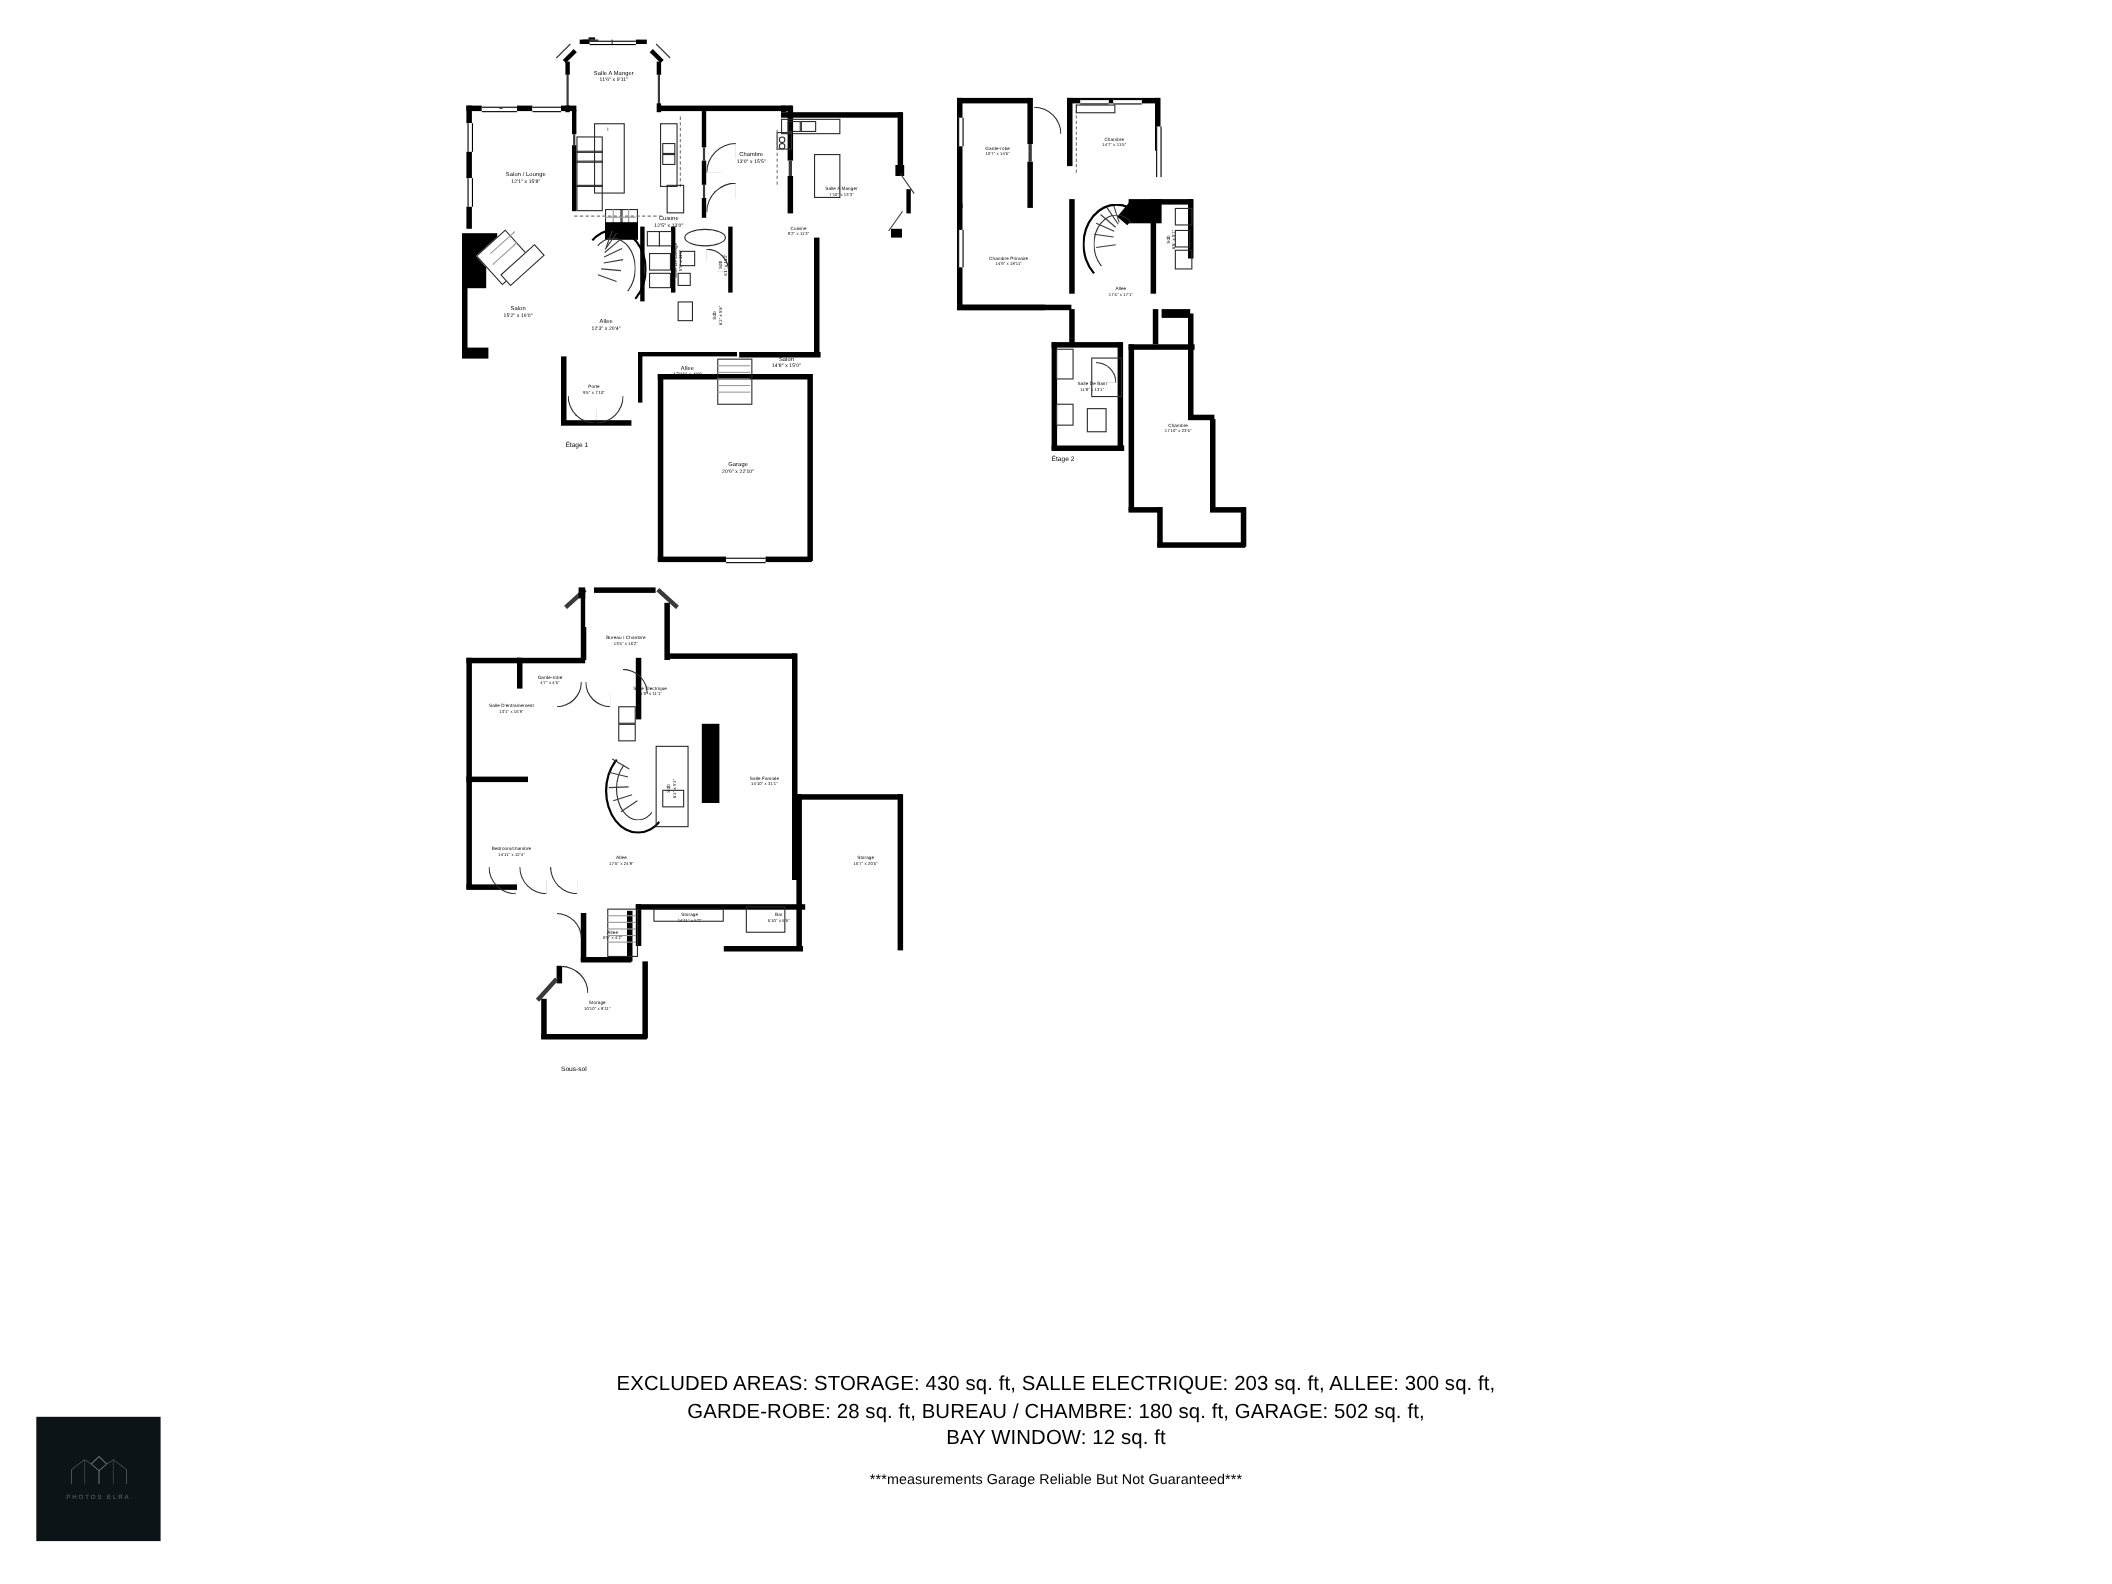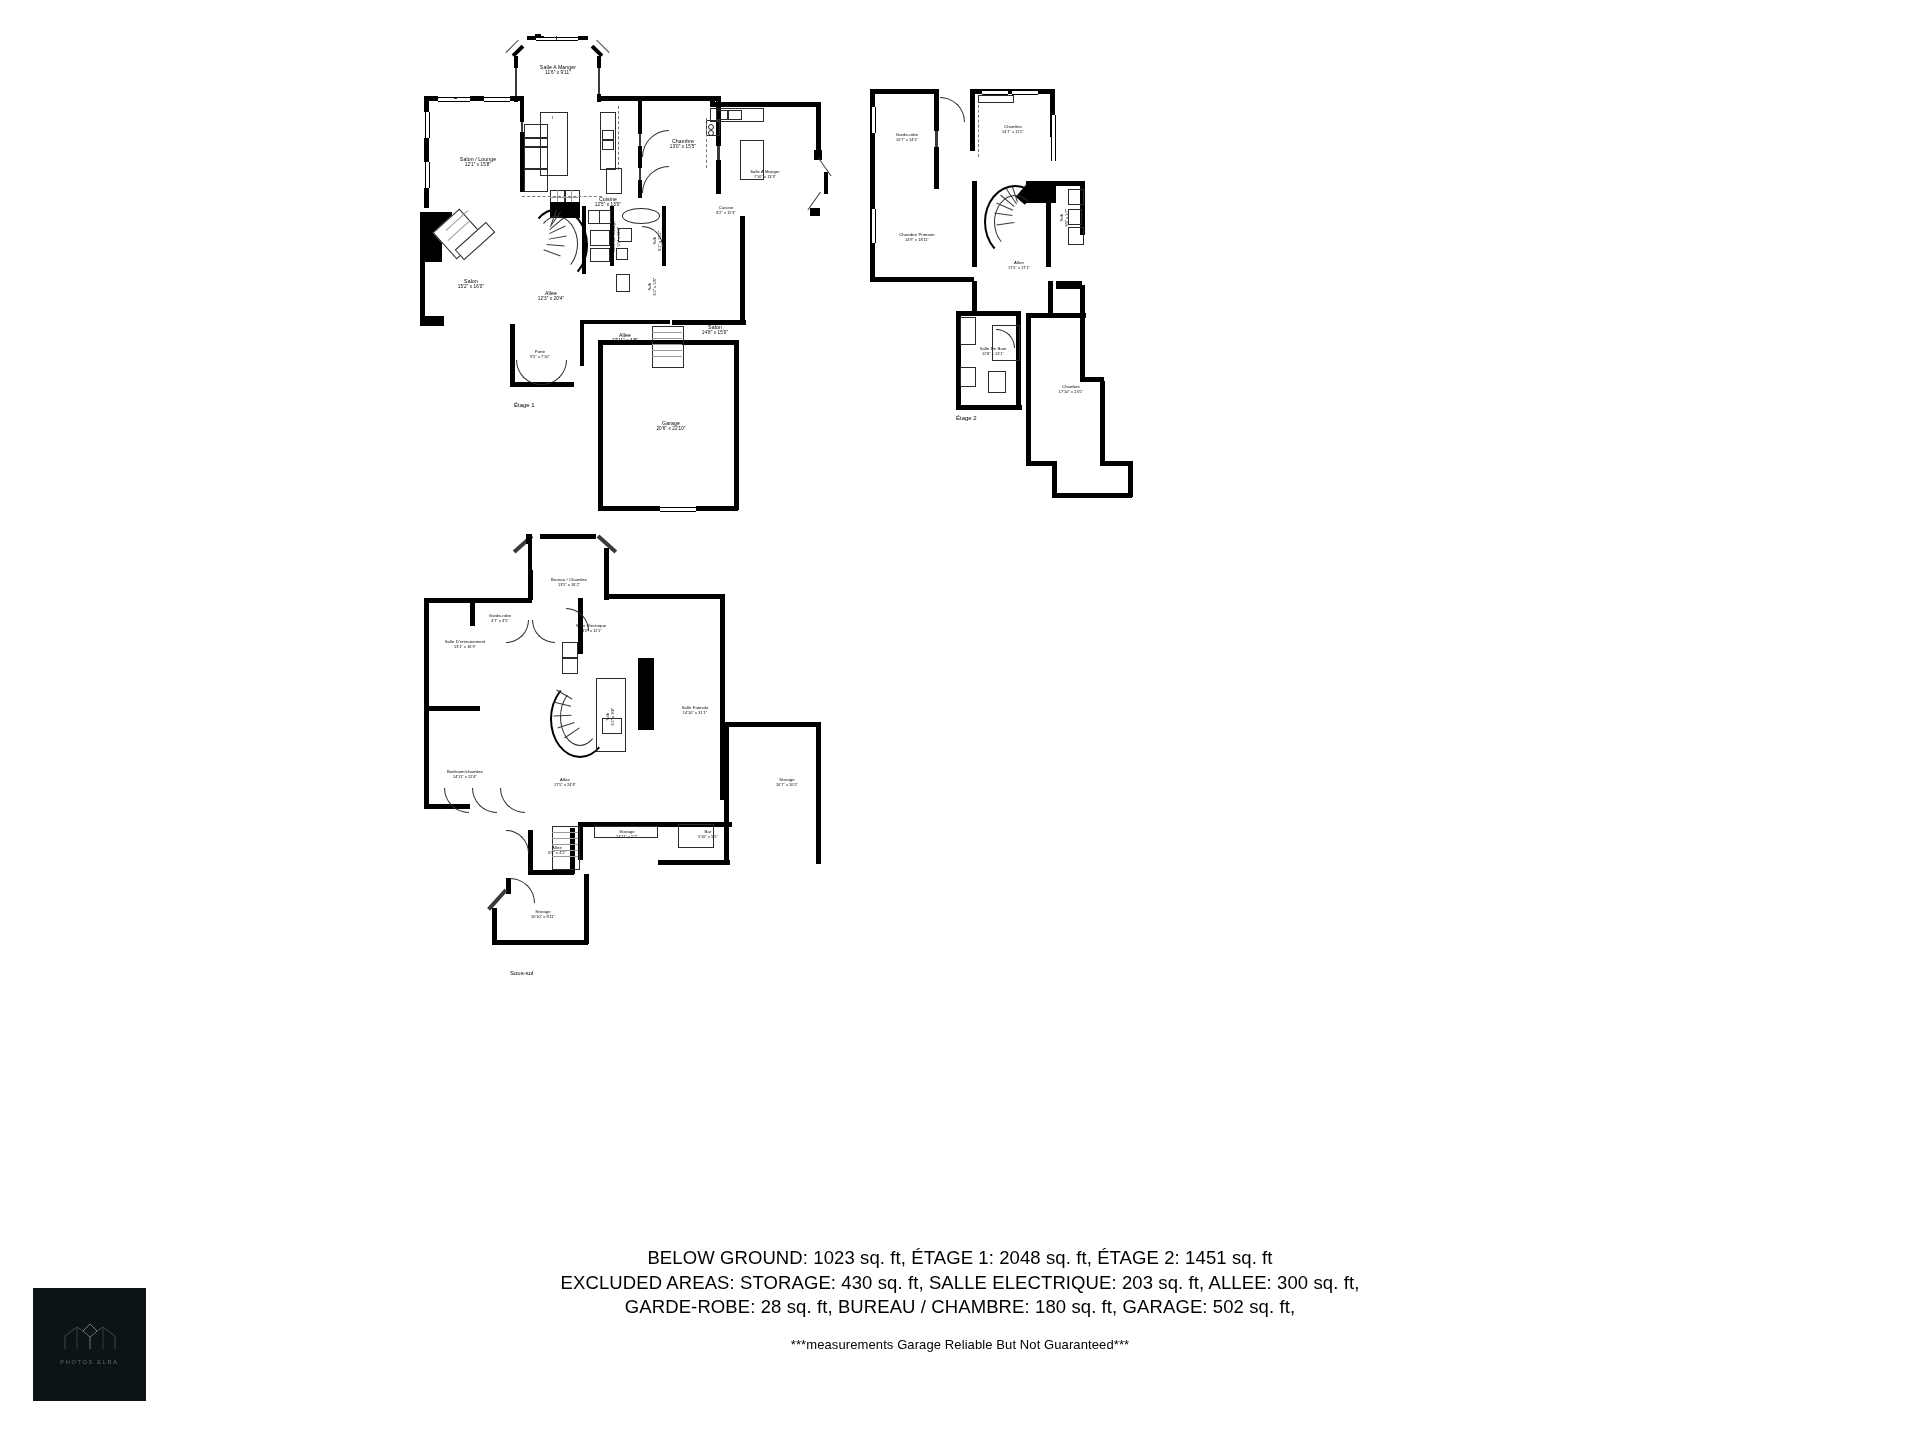--- a/index.html
+++ b/index.html
@@ -520,23 +520,23 @@
       <span class="nm">Storage</span>
       <span class="dm">10'10" x 8'11"</span>
     </div>
     <div class="arc" style="left:100px;top:348px;width:24px;height:24px;border-color:#2b2b2b;border-left:none;border-bottom:none;border-radius:0 100% 0 0;"></div>
 
     <div class="floor-tag" style="left:100px;top:440px;">Sous-sol</div>
   </div>
 </div>
 
 <div class="summary">
-  <div class="line">BELOW GROUND: 1023 sq. ft, ÉTAGE 1: 2048 sq. ft, ÉTAGE 2: 1451 sq. ft</div>
   <div class="line">EXCLUDED AREAS: STORAGE: 430 sq. ft, SALLE ELECTRIQUE: 203 sq. ft, ALLEE: 300 sq. ft,</div>
   <div class="line">GARDE-ROBE: 28 sq. ft, BUREAU / CHAMBRE: 180 sq. ft, GARAGE: 502 sq. ft,</div>
+  <div class="line">BAY WINDOW: 12 sq. ft</div>
   <div class="disc">***measurements Garage Reliable But Not Guaranteed***</div>
 </div>
 
 <div class="logo-box">
   <div class="logo-inner">
     <svg class="logo-mark" viewBox="0 0 58 34">
       <path d="M4 30 V17 L16 8 L22 12 L29 5 L36 12 L42 8 L54 17 V30" fill="none" stroke="#4d5a5f" stroke-width="0.8"></path>
       <path d="M22 12 L29 18 L36 12 L29 5 Z" fill="none" stroke="#7d8a8f" stroke-width="0.8"></path>
       <path d="M29 18 V30" fill="none" stroke="#7d8a8f" stroke-width="0.8"></path>
       <path d="M16 8 V30 M42 8 V30" fill="none" stroke="#3f4b50" stroke-width="0.7"></path>

